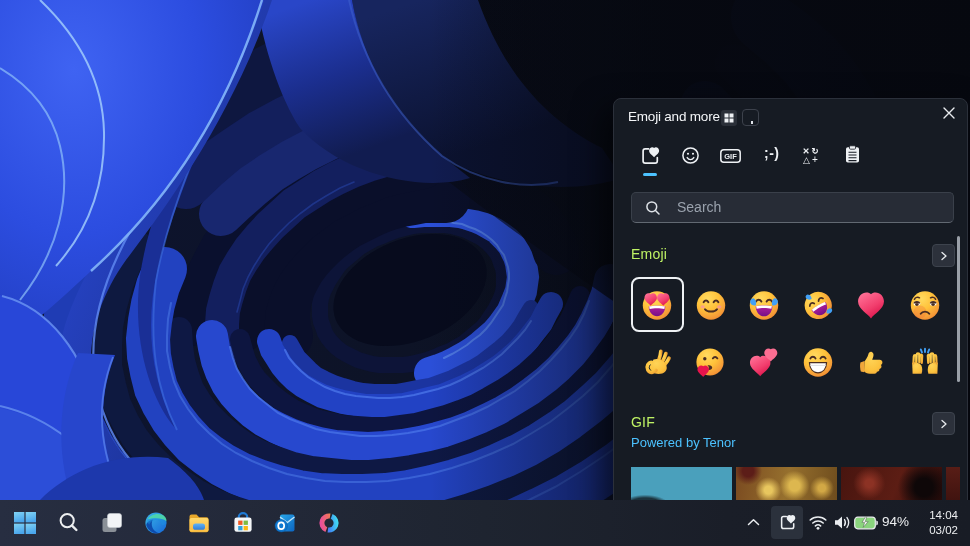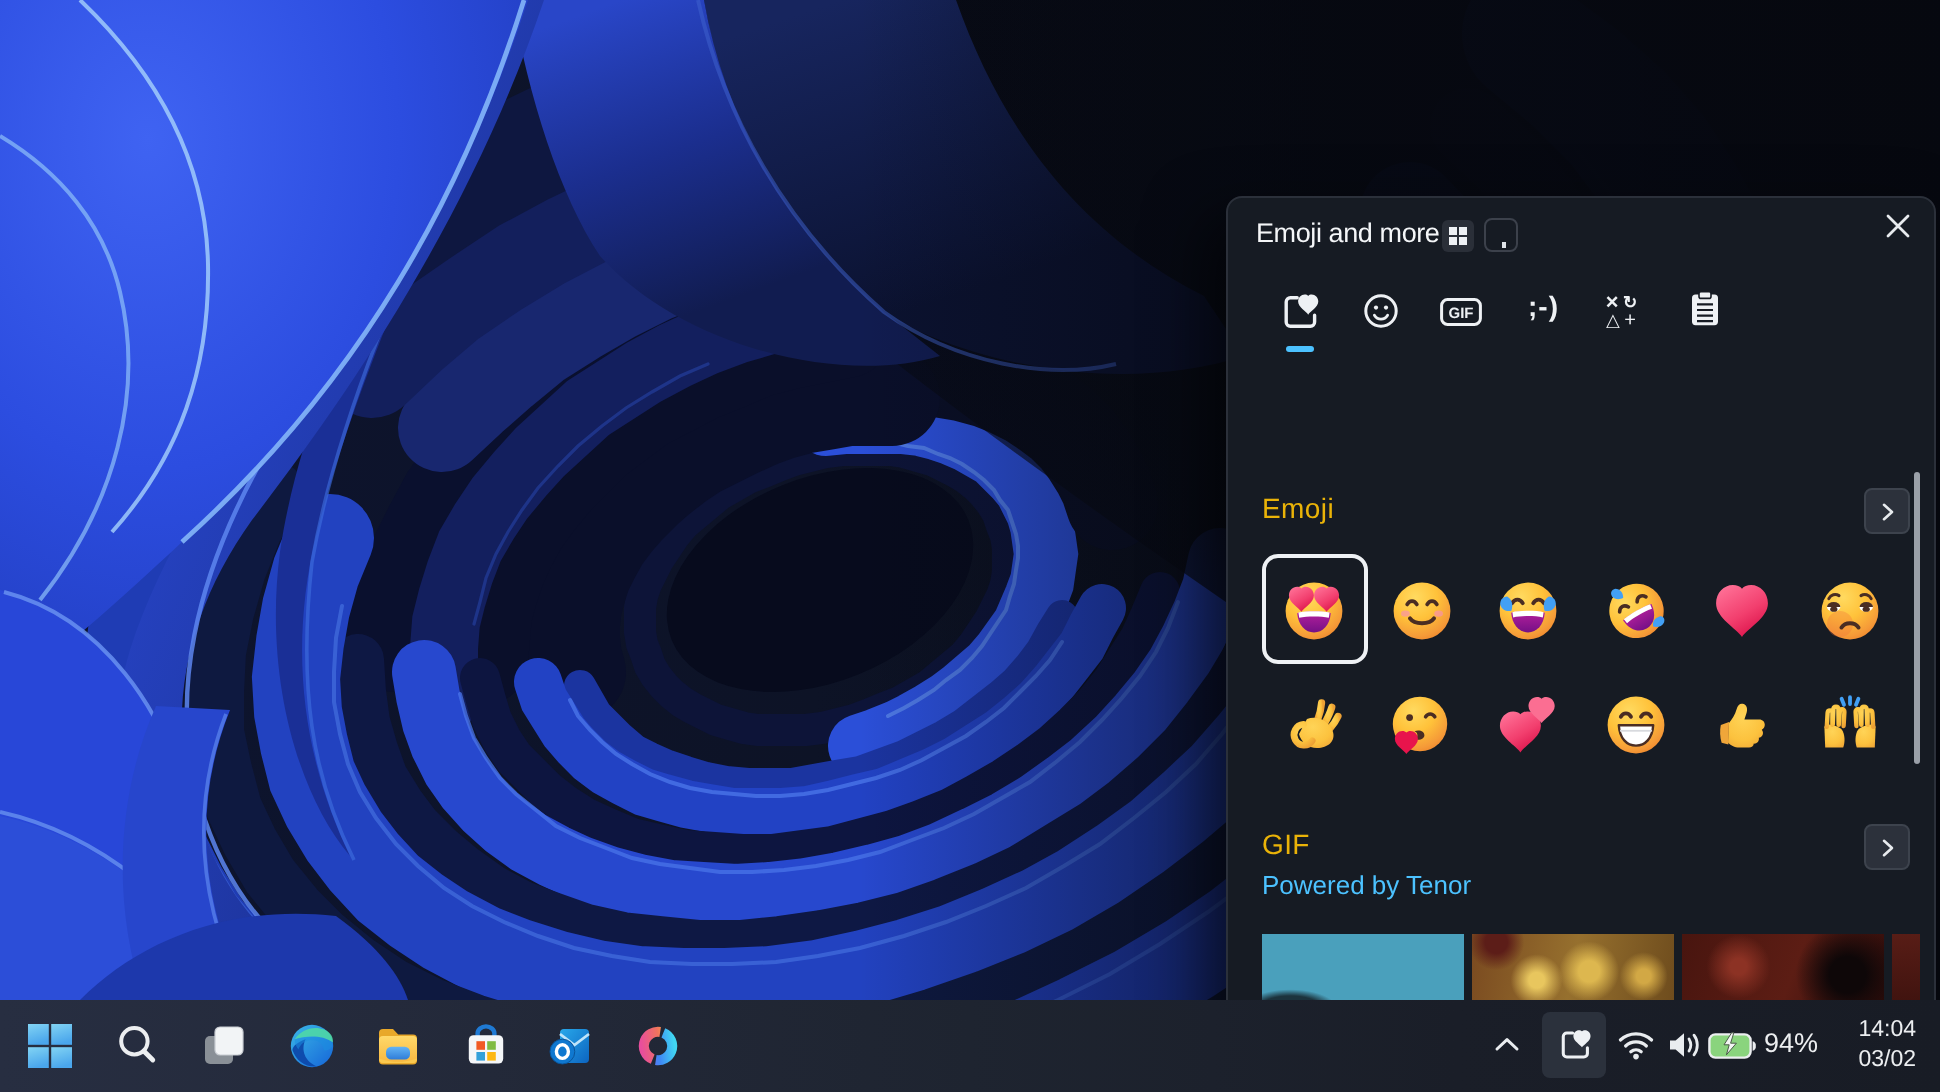--- a/index.html
+++ b/index.html
@@ -7,21 +7,21 @@
        font-family:"Liberation Sans", sans-serif;}
   #wall{position:absolute;left:0;top:0;}
   #taskbar{position:absolute;left:0;top:500px;width:970px;height:46px;
     background:linear-gradient(90deg,#272e41 0%,#242a3b 20%,#1e2430 50%,#1a1e28 75%,#181c25 100%);
     z-index:30;}
   .tbicon{position:absolute;top:11px;width:24px;height:24px;}
   #panel{position:absolute;left:613px;top:98px;width:355px;height:448px;
     background:#161b23;border-radius:8px 8px 0 0;
     border:1px solid #2b303a;box-sizing:border-box;
     box-shadow:-10px 10px 30px rgba(0,0,0,.55);z-index:20;color:#eef1f4;}
-  .hdr{font-size:14px;font-weight:400;color:#eab308;letter-spacing:.2px;}
+  .hdr{font-size:14px;font-weight:400;color:#bef264;letter-spacing:.2px;}
   .chevbtn{position:absolute;width:23px;height:23px;background:#2c313b;border:1px solid #3d434d;
     border-radius:4px;box-sizing:border-box;display:flex;align-items:center;justify-content:center;}
   .em{position:absolute;width:32px;height:32px;}
 </style>
 </head>
 <body>
 <svg width="0" height="0" style="position:absolute">
   <defs>
     <radialGradient id="fg" cx="0.38" cy="0.26" r="0.92">
       <stop offset="0" stop-color="#ffda60"></stop>
@@ -190,20 +190,27 @@
     <svg style="position:absolute;left:230px;top:46px;" width="17" height="19" viewBox="0 0 17 19">
       <rect x="2" y="2.2" width="13" height="15.4" rx="1.8" fill="#eef1f4"></rect>
       <rect x="5.5" y="0.8" width="6" height="3.4" rx="1" fill="#eef1f4" stroke="#161b23" stroke-width="0.8"></rect>
       <g stroke="#161b23" stroke-width="1.1">
           <path d="M4.5,7.2h8M4.5,10h8M4.5,12.8h8M4.5,15.6h8"></path>
         </g>
     </svg>
     <div style="position:absolute;left:29px;top:74px;width:14px;height:3px;border-radius:2px;background:#4cc2ff;"></div>
   </div>
 
+  <div style="position:absolute;left:17px;top:93px;width:323px;height:31px;background:#272c36;border:1px solid #3a404a;border-bottom-color:#626972;border-radius:5px;box-sizing:border-box;">
+    <svg style="position:absolute;left:13px;top:7px;" width="16" height="16" viewBox="0 0 16 16">
+      <circle cx="6.8" cy="6.8" r="4.9" fill="none" stroke="#dfe3e8" stroke-width="1.5"></circle>
+      <path d="M10.5,10.5 L14,14" stroke="#dfe3e8" stroke-width="1.5" stroke-linecap="round"></path>
+    </svg>
+    <div style="position:absolute;left:45px;top:6px;font-size:14px;color:#9aa2ad;">Search</div>
+  </div>
 
   <div class="hdr" style="position:absolute;left:17px;top:147px;">Emoji</div>
   <div class="chevbtn" style="left:318px;top:145px;">
     <svg width="10" height="10" viewBox="0 0 10 10">
         <path d="M3,1.4 L7,5 L3,8.6" fill="none" stroke="#e8ebee" stroke-width="1.3" stroke-linecap="round" stroke-linejoin="round"></path>
       </svg>
   </div>
   <div style="position:absolute;left:17px;top:178px;width:53px;height:55px;border:2px solid #eef1f4;border-radius:8px;box-sizing:border-box;"></div>
 
   <svg class="em" style="left:27px;top:190px;" viewBox="0 0 32 32">

